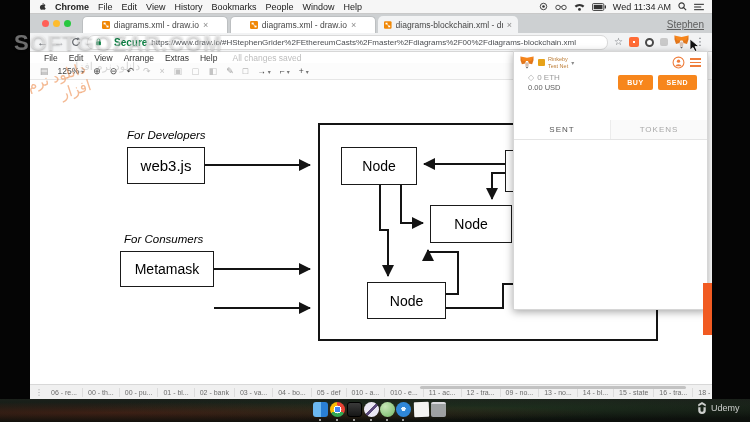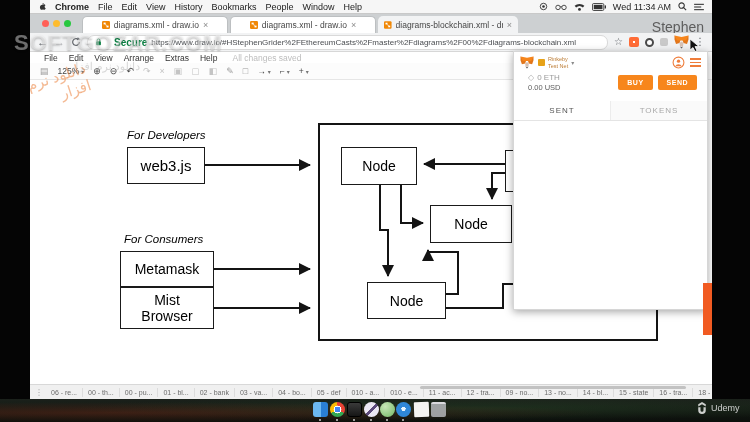--- a/index.html
+++ b/index.html
@@ -19,21 +19,21 @@
 
   
   .tabstrip{left:30px;top:14px;width:682px;height:19px;background:#cdd0d2;z-index:6;}
   .light{position:absolute;top:6px;width:7px;height:7px;border-radius:50%;}
   .tab{position:absolute;top:2px;height:17px;border-radius:5px 5px 0 0;display:flex;align-items:center;
        gap:4px;padding:0 6px;box-sizing:border-box;font-size:8.5px;color:#474747;}
   .tab.inactive{background:#ffffff;border:1px solid #bcbfc1;border-bottom:none;justify-content:center;}
   .tab.active{background:#f2f3f4;}
   .tab .title{white-space:nowrap;overflow:hidden;max-width:108px;}
   .tab .close{color:#8b8b8b;font-size:9px;}
-  .profile{position:absolute;right:8px;top:5px;font-size:14px;color:#5d5d5d;text-decoration:underline;}
+  .profile{position:absolute;right:8px;top:5px;font-size:10px;color:#5d5d5d;text-decoration:underline;}
 
   
   .chrometoolbar{left:30px;top:33px;width:682px;height:19px;background:#f2f3f4;border-bottom:1px solid #d7d7d7;
                  display:flex;align-items:center;gap:6px;padding:0 7px;box-sizing:border-box;z-index:6;}
   .navbtn{font-size:11px;line-height:1;color:#5f6368;}
   .navbtn.dim{color:#b4b7ba;}
   .omnibox{flex:1;height:13px;background:#fff;border:1px solid #d9d9d9;border-radius:7px;
            display:flex;align-items:center;gap:4px;padding:0 7px;overflow:hidden;}
   .secure{color:#0b8043;font-size:10px;font-weight:bold;white-space:nowrap;padding-left:8px;}
   .url{color:#4a4d51;font-size:8px;white-space:nowrap;overflow:hidden;}
@@ -106,21 +106,21 @@
         background:conic-gradient(from 210deg,#f0862f 0 115deg,#e8447a 115deg 160deg,#117e8c 160deg 360deg);}
   .acct-name{font-size:12.5px;color:#5b5f66;letter-spacing:.3px;}
   .acct-addr{font-size:7px;color:#a2a2a2;margin-top:2px;}
   .acct-dots{margin-left:auto;color:#7b7b7b;font-size:8px;letter-spacing:1px;}
   .bal-row{display:flex;align-items:center;padding:2px 10px 6px 14px;}
   .bal-eth{font-size:8px;color:#9b9b9b;display:flex;align-items:center;gap:3px;}
   .bal-usd{font-size:7.5px;color:#5f5f5f;margin-top:1px;}
   .mm-btns{margin-left:auto;display:flex;gap:5px;}
   .mm-btn{background:#f7861c;color:#fff;font-size:7px;font-weight:bold;border-radius:2px;
           padding:4px 9px;letter-spacing:.5px;}
-  .mm-tabs{display:flex;margin-top:3px;border-bottom:1px solid #e4e4e4;}
+  .mm-tabs{display:flex;margin-top:22px;border-bottom:1px solid #e4e4e4;}
   .mm-tab{flex:1;text-align:center;padding:5px 0;font-size:8px;letter-spacing:1px;}
   .mm-tab.sel{color:#555;background:#fff;border-right:1px solid #ececec;}
   .mm-tab.unsel{color:#a8a8a8;background:#fafafa;}
   .mm-body{position:relative;height:148px;text-align:center;}
   .mm-empty{padding-top:22px;font-size:9.5px;color:#4a4a4a;}
   .mm-scroll{position:absolute;right:2px;top:14px;width:3px;height:78px;background:#c6c6c6;border-radius:2px;}
 
   
   .udemybar{left:703px;top:283px;width:9px;height:52px;background:#f15b22;z-index:50;}
   .wm-main{left:14px;top:30px;font-size:22px;font-weight:bold;letter-spacing:1px;
@@ -289,23 +289,20 @@
     </span>
   </div>
 
   <div class="abs canvas"></div>
 
   <div class="abs dlayer">
     <div class="dlabel" style="left:127px;top:129px;">For Developers</div>
     <div class="dbox" style="left:127px;top:147px;width:78px;height:37px;font-size:15px;">web3.js</div>
     <div class="dlabel" style="left:124px;top:233px;">For Consumers</div>
     <div class="dbox" style="left:120px;top:251px;width:94px;height:36px;font-size:14px;">Metamask</div>
-    <div class="dbox" style="left:120px;top:287px;width:94px;height:42px;font-size:14px;line-height:1.15;">
-        <span style="width:62px;">Mist Browser</span>
-      </div>
 
     <div class="container-box" style="left:318px;top:123px;width:340px;height:218px;"></div>
     <div class="dbox" style="left:341px;top:147px;width:76px;height:38px;font-size:14px;">Node</div>
     <div class="dbox" style="left:430px;top:205px;width:82px;height:38px;font-size:14px;">Node</div>
     <div class="dbox" style="left:367px;top:282px;width:79px;height:37px;font-size:14px;">Node</div>
     <div class="dbox" style="left:505px;top:150px;width:70px;height:42px;font-size:14px;">Node</div>
 
     <svg class="abs" style="left:0;top:0;" width="750" height="422">
       <defs>
         <marker id="ah" markerWidth="7" markerHeight="7" refX="5.5" refY="3" orient="auto">

